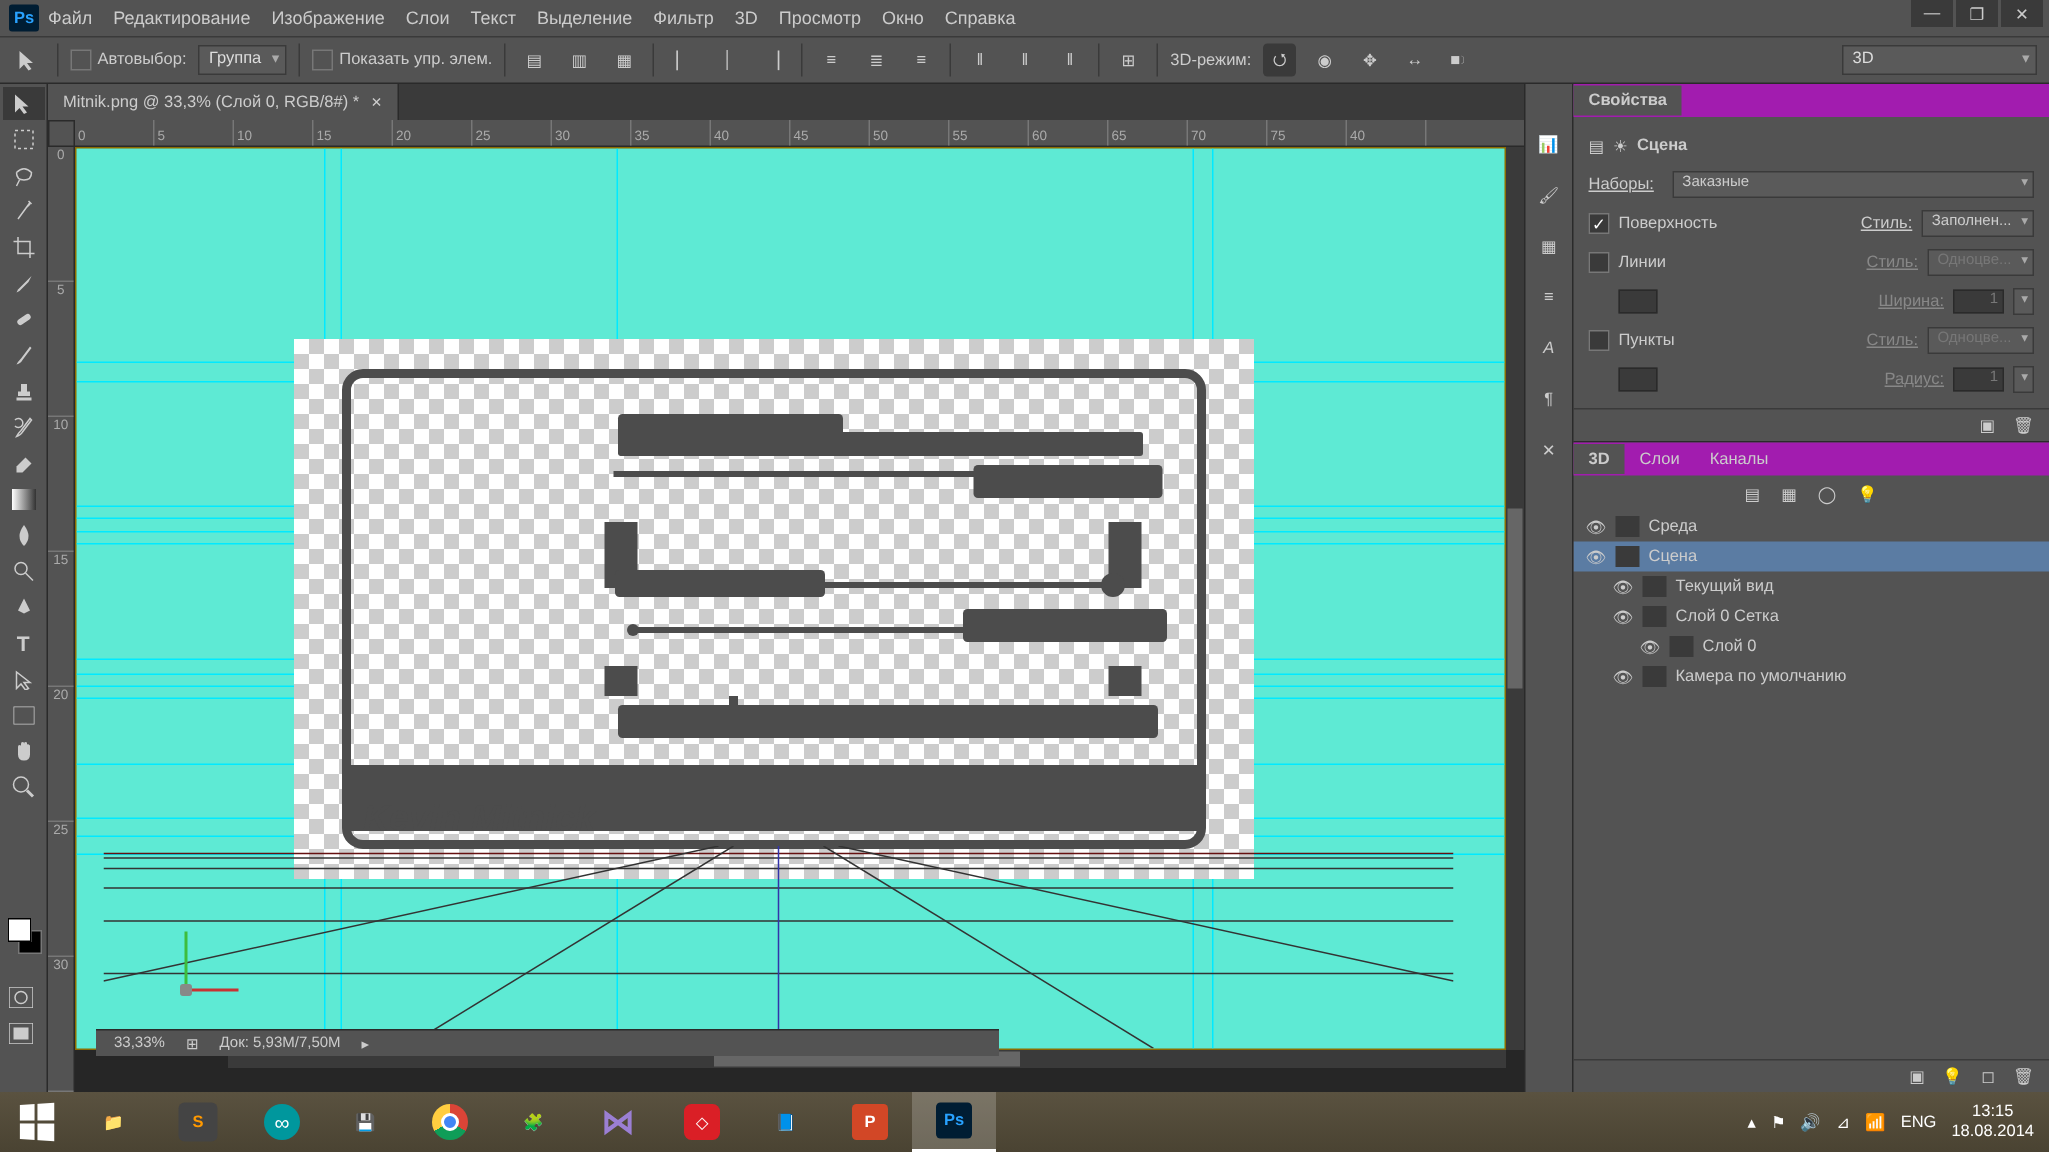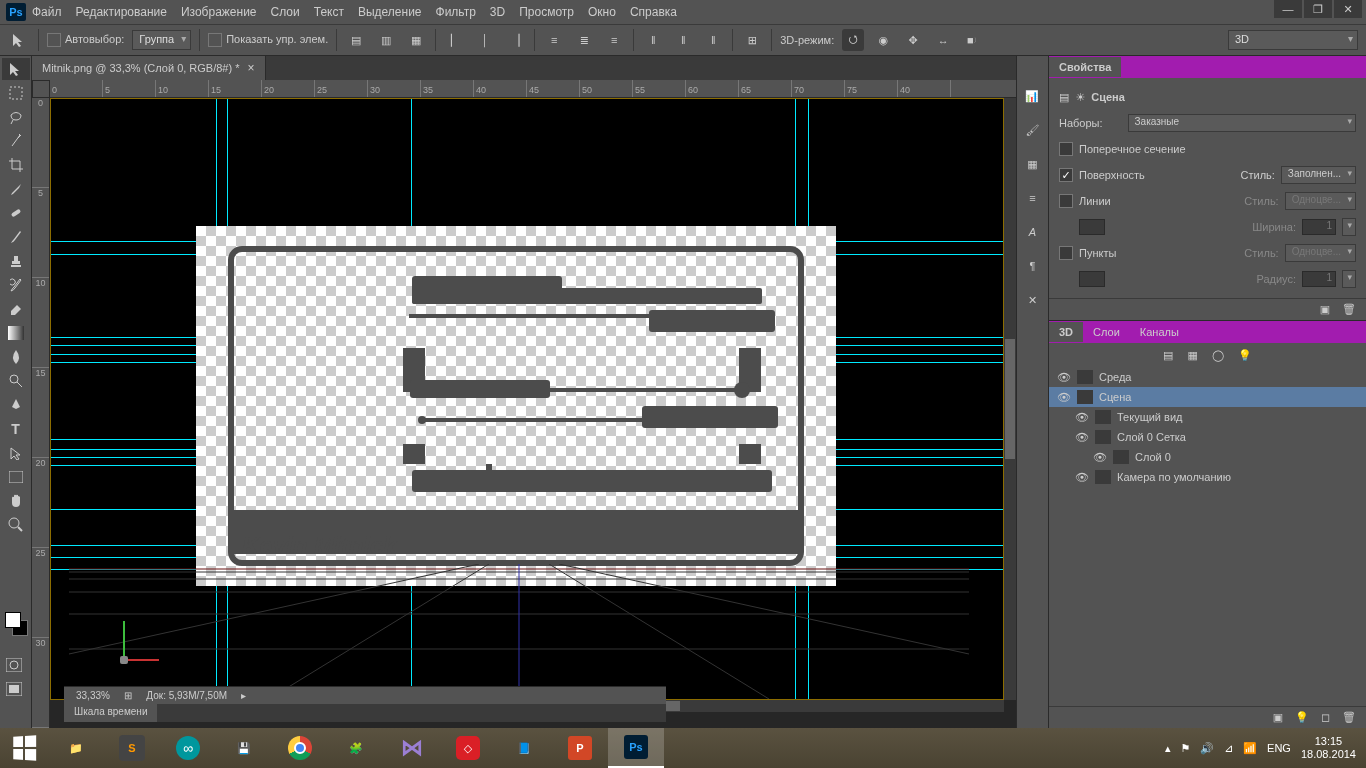--- a/index.html
+++ b/index.html
@@ -34,21 +34,21 @@
 .doc-tab .close { font-size:12px; }
 
 
 .canvas-wrap { position:absolute; left:32px; top:80px; right:350px; bottom:40px; background:#262626; overflow:hidden; }
 .ruler-h { position:absolute; left:18px; right:0; top:0; height:18px; background:#535353; border-bottom:1px solid #2a2a2a; display:flex; color:#aaa; font-size:9px; }
 .ruler-h .tick { width:53px; text-align:left; border-right:1px solid #777; padding-left:2px; line-height:9px; padding-top:6px; position:relative; }
 .ruler-v { position:absolute; left:0; top:18px; bottom:0; width:18px; background:#535353; border-right:1px solid #2a2a2a; color:#aaa; font-size:9px; }
 .ruler-v .vtick { height:90px; border-bottom:1px solid #777; width:100%; text-align:center; line-height:8px; padding-top:1px; }
 .ruler-corner { position:absolute; left:0; top:0; width:18px; height:18px; background:#535353; border:1px solid #2a2a2a; }
 
-.stage { position:absolute; left:18px; right:12px; top:18px; bottom:28px; background:#000000; overflow:hidden; border:1px solid #8c6d00;}
+.stage { position:absolute; left:18px; right:12px; top:18px; bottom:28px; background:#5eead4; overflow:hidden; border:1px solid #8c6d00;}
 .guides-h, .guides-v { position:absolute; background:#00eaff; }
 .guides-h { left:0; right:0; height:1px; }
 .guides-v { top:0; bottom:0; width:1px; }
 
 .artboard { position:absolute; left:145px; top:127px; width:640px; height:360px;
   background-image: linear-gradient(45deg,#ccc 25%,transparent 25%),linear-gradient(-45deg,#ccc 25%,transparent 25%),linear-gradient(45deg,transparent 75%,#ccc 75%),linear-gradient(-45deg,transparent 75%,#ccc 75%);
   background-size:20px 20px; background-position:0 0,0 10px,10px -10px,-10px 0; background-color:#fff;
 }
 .card { position:absolute; left:32px; right:32px; top:20px; bottom:20px; border:6px solid #4c4c4c; border-radius:14px; }
 .card .bar { position:absolute; background:#4c4c4c; }
@@ -67,21 +67,21 @@
 
 .right-col { position:absolute; right:0; top:56px; bottom:40px; width:350px; display:flex; }
 .right-icons { width:32px; background:#535353; border-left:1px solid #2a2a2a; display:flex; flex-direction:column; align-items:center; padding-top:30px; gap:14px;}
 .right-icons .ricon { width:20px; height:20px; display:flex; align-items:center; justify-content:center; }
 .panels { flex:1; background:#535353; border-left:1px solid #2a2a2a; display:flex; flex-direction:column; }
 .panel-tab-bar { height:22px; display:flex; background:#a21caf;align-items:center; }
 .panel-tab-bar .ptab { padding:4px 10px; font-size:11px; }
 .panel-tab-bar .ptab.active { background:#535353; font-weight:bold; }
 .props-body { padding:6px 10px; font-size:11px; }
 .props-row { display:flex; align-items:center; height:26px; gap:6px; }
-.props-row .label { flex:0 0 auto; color:#ccc;}
+.props-row .label { flex:0 0 auto; color:#ccc;text-decoration:underline;}
 .props-row .val { margin-left:auto; }
 .chkbox { width:14px; height:14px; border:1px solid #777; display:inline-flex; align-items:center; justify-content:center; font-size:11px; background:#3a3a3a; }
 .chkbox.checked::after { content:"✓"; color:#fff;}
 .dd { background:#5a5a5a; border:1px solid #3a3a3a; height:18px; padding:1px 14px 1px 6px; font-size:10px; position:relative; min-width:60px;}
 .dd::after { content:"▾"; position:absolute; right:3px; top:1px; font-size:9px; color:#aaa;}
 .numfield { background:#3a3a3a; border:1px solid #2a2a2a; width:34px; height:16px; text-align:right; padding-right:3px; font-size:10px; color:#777;}
 .swatch-sm { width:26px; height:16px; background:#3a3a3a; border:1px solid #2a2a2a;}
 
 .layers-panel { border-top:1px solid #2a2a2a; flex:1; display:flex; flex-direction:column; }
 .layers-toolbar { height:24px; display:flex; align-items:center; justify-content:center; gap:14px; }
@@ -411,23 +411,20 @@
   <div class="scrollbar-h">
       <div class="thumb" style="left:38%;width:24%;top:1px;bottom:1px"></div>
     </div>
 
   <div class="status-bar">
     <span>33,33%</span>
     <span>⊞</span>
     <span>Док: 5,93M/7,50M</span>
     <span>▸</span>
   </div>
-  <div class="timeline-tab-bar">
-    <div class="ttab">Шкала времени</div>
-  </div>
 </div>
 
 <div class="right-col">
   <div class="right-icons">
     <div class="ricon">📊</div>
     <div class="ricon">🖌</div>
     <div class="ricon">▦</div>
     <div class="ricon">≡</div>
     <div class="ricon" style="font-style:italic">A</div>
     <div class="ricon">¶</div>
@@ -439,25 +436,21 @@
       <div class="ptab active">Свойства</div>
     </div>
     <div class="props-body">
       <div class="props-row">
         <span>▤</span>
         <span>☀</span>
         <b>Сцена</b>
       </div>
       <div class="props-row">
         <span class="label">Наборы:</span>
-        <div class="dd" style="flex:1;margin-left:19px">Заказные</div>
-      </div>
-      <div class="props-row">
-        <span class="chkbox"></span>
-        <span>Поперечное сечение</span>
+        <div class="dd" style="flex:1;margin-left:6px">Заказные</div>
       </div>
       <div class="props-row">
         <span class="chkbox checked"></span>
         <span>Поверхность</span>
         <span class="val label">Стиль:</span>
         <div class="dd">Заполнен...</div>
       </div>
       <div class="props-row">
         <span class="chkbox"></span>
         <span>Линии</span>

